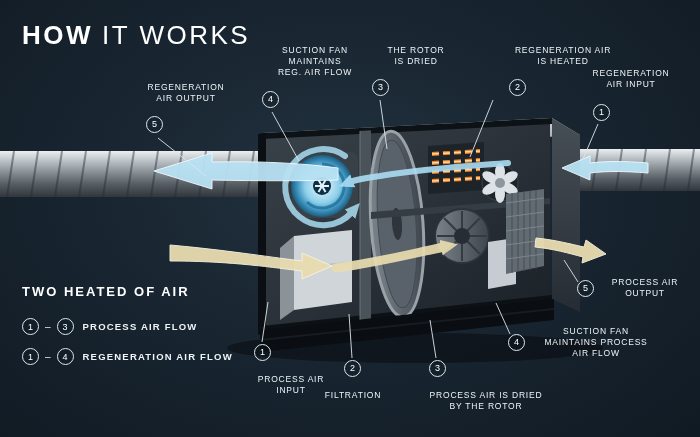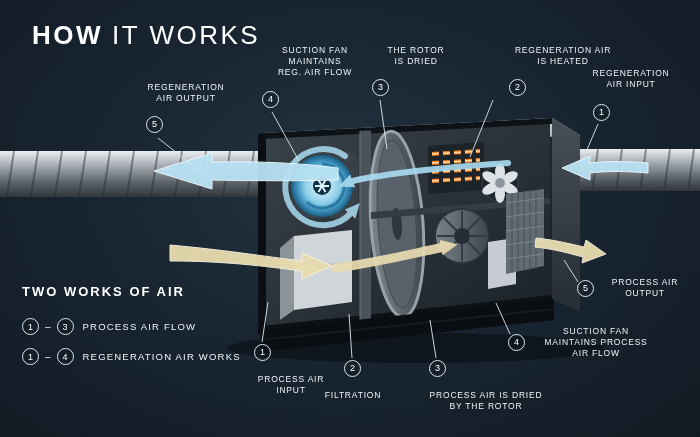--- a/index.html
+++ b/index.html
@@ -3,21 +3,21 @@
 <meta charset="utf-8">
 <style>
   html,body{margin:0;padding:0;background:#0d141b;}
   .stage{
     position:relative;width:700px;height:437px;overflow:hidden;
     background:radial-gradient(ellipse at 48% 42%, #223240 0%, #17232e 55%, #101a23 100%);
     font-family:"Liberation Sans", sans-serif;
     color:#f4f8fa;
   }
   .stage svg{position:absolute;left:0;top:0;}
-  .title{position:absolute;left:32px;top:20px;font-size:26px;letter-spacing:2.5px;color:#ffffff;white-space:pre;}
+  .title{position:absolute;left:22px;top:20px;font-size:26px;letter-spacing:2.5px;color:#ffffff;white-space:pre;}
   .title .t1{font-weight:700;margin-right:9px;}
   .title .t2{font-weight:300;}
   .co{position:absolute;}
   .co-label{
     font-size:8.5px;letter-spacing:.8px;line-height:11px;
     color:#eef4f8;white-space:pre;text-transform:uppercase;text-align:center;
   }
   .co.center .co-label{text-align:center;}
   .num{
     position:absolute;width:17px;height:17px;box-sizing:border-box;
@@ -28,21 +28,21 @@
   .pad-top .co-label{padding-top:30px;}
   .pad-left .co-label{margin-left:26px;}
   .legend-heading{position:absolute;left:22px;top:284px;font-size:13px;font-weight:600;letter-spacing:2px;color:#ffffff;}
   .legend-row{position:absolute;left:22px;display:flex;align-items:center;}
   .badge{
     width:17px;height:17px;box-sizing:border-box;border:1.5px solid #dfe9f0;border-radius:50%;
     display:flex;align-items:center;justify-content:center;
     font-size:9px;color:#ffffff;background:rgba(13,22,30,.25);flex:0 0 auto;
   }
   .dash{margin:0 6px;font-size:10px;color:#e6eef4;}
-  .legend-label{margin-left:9px;font-size:9.5px;letter-spacing:1.2px;color:#eef4f8;}
+  .legend-label{margin-left:9px;font-size:9.5px;letter-spacing:1.2px;color:#eef4f8;font-weight:bold;}
 </style>
 </head>
 <body>
 
 <div class="stage">
 
   <svg width="700" height="437" viewBox="0 0 700 437">
     <defs>
       <linearGradient id="ductGrad" x1="0" y1="0" x2="0" y2="1">
         <stop offset="0" stop-color="#eceff1"></stop>
@@ -223,29 +223,29 @@
 MAINTAINS PROCESS
 AIR FLOW</div>
   </div>
 
   <div class="co pad-left" style="left:577px;top:274px;width:110px;">
     <div class="num" style="left:0;top:6px;">5</div>
     <div class="co-label" style="padding-top:3px;">PROCESS AIR
 OUTPUT</div>
   </div>
 
-  <div class="legend-heading">TWO WORKS OF AIR</div>
+  <div class="legend-heading">TWO HEATED OF AIR</div>
 
   <div class="legend-row" style="top:318px;">
     <span class="badge">1</span>
     <span class="dash">–</span>
     <span class="badge">3</span>
     <span class="legend-label">PROCESS AIR FLOW</span>
   </div>
 
   <div class="legend-row" style="top:348px;">
     <span class="badge">1</span>
     <span class="dash">–</span>
     <span class="badge">4</span>
-    <span class="legend-label">REGENERATION AIR WORKS</span>
+    <span class="legend-label">REGENERATION AIR FLOW</span>
   </div>
 
 </div>
 
 </body></html>

